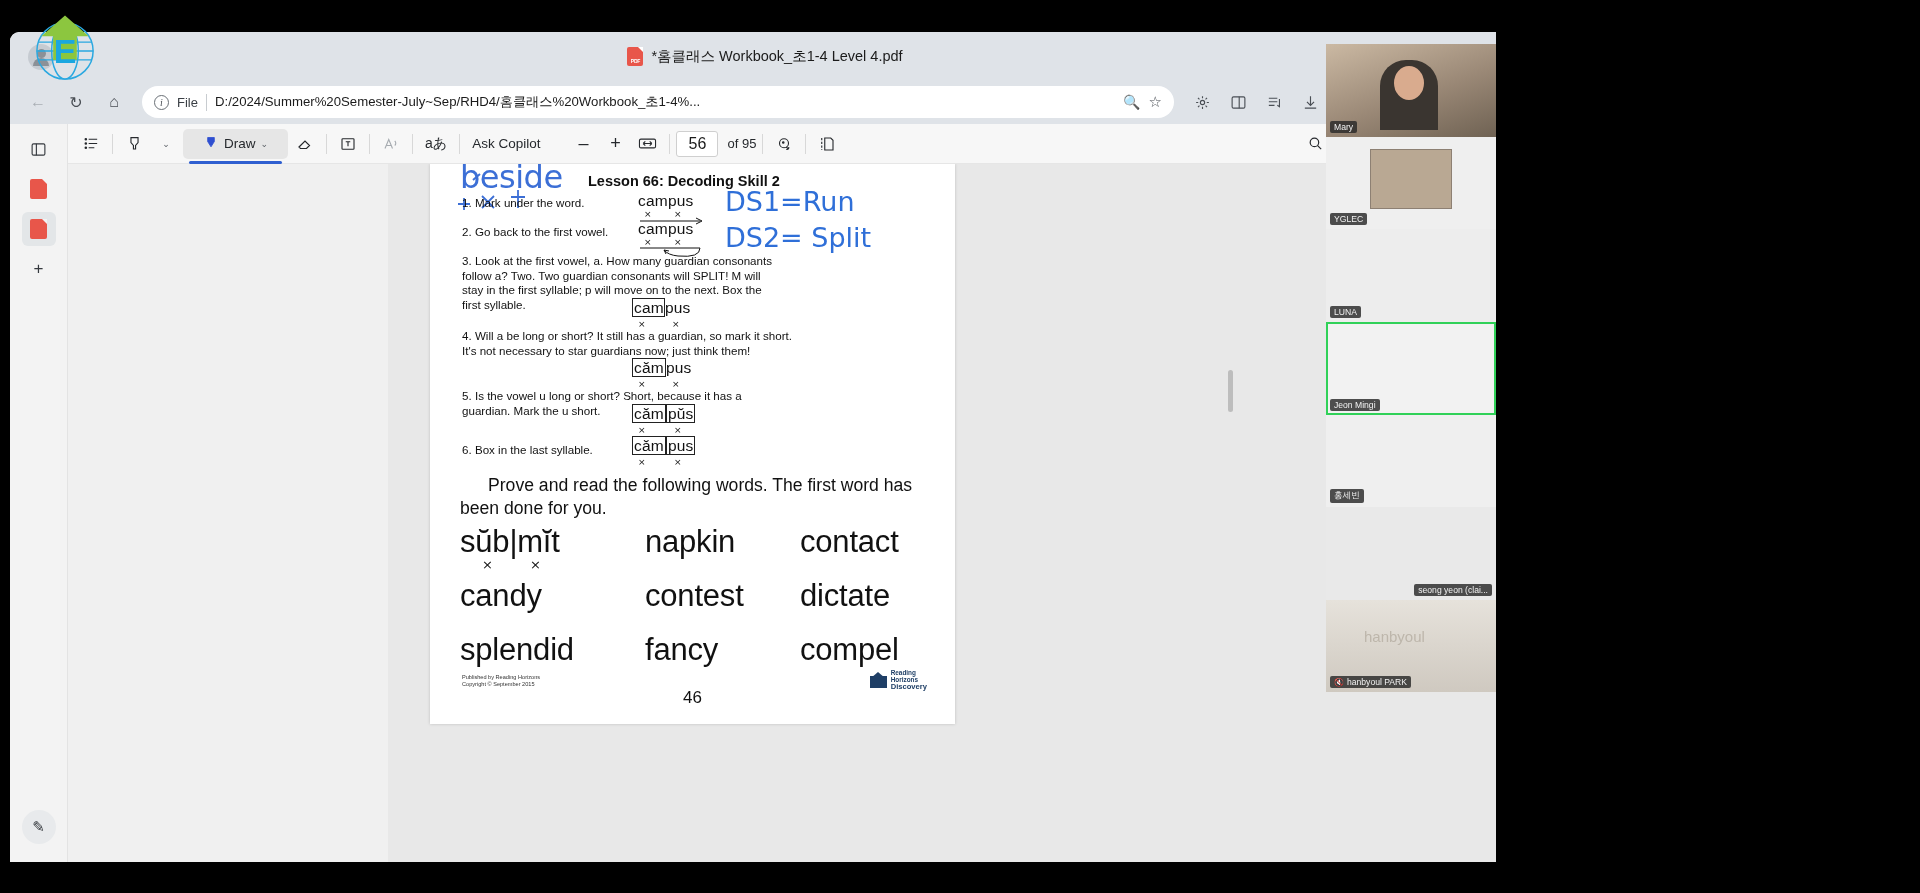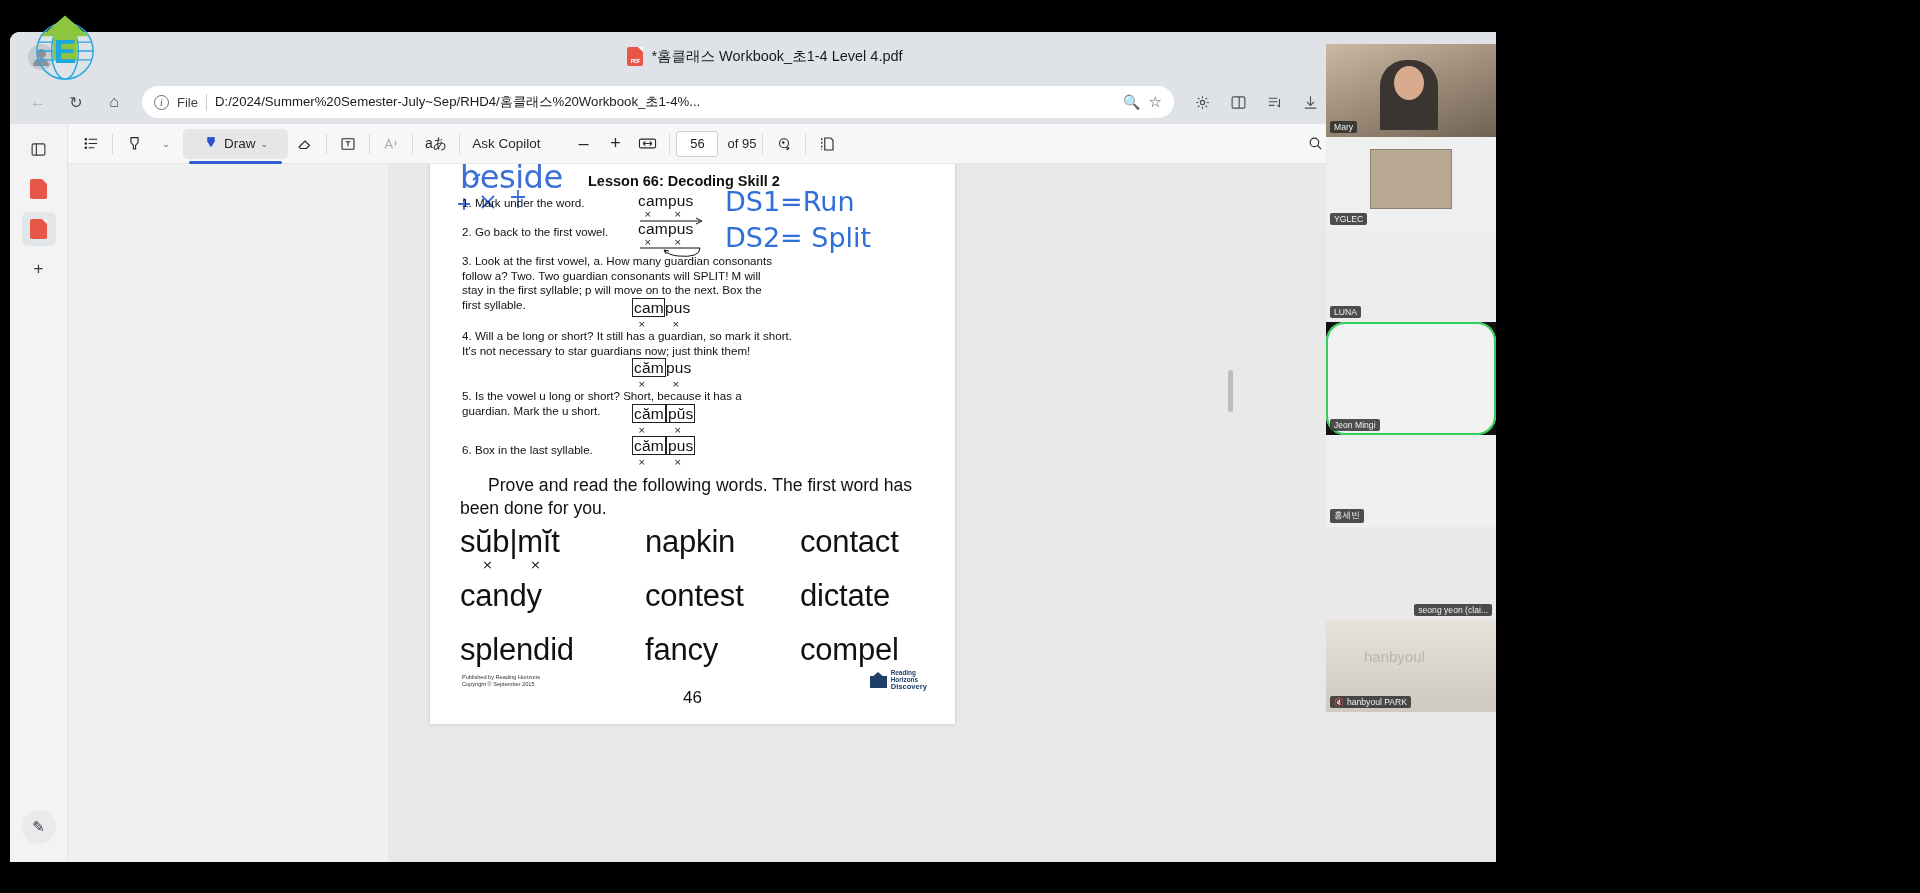--- a/index.html
+++ b/index.html
@@ -89,21 +89,21 @@
   .tb { height:30px; min-width:30px; padding:0 6px; border-radius:5px;
         display:flex; align-items:center; justify-content:center; gap:5px;
         font-size:13.5px; color:#26292d; }
   .tb.dim { color:#a6abb0; }
   .tb.active { background:#e6e6e6; position:relative; padding:0 20px; }
   .tb.active:after { content:""; position:absolute; left:6px; right:6px; bottom:-5px;
                      height:2.5px; background:#2f5fd0; border-radius:2px; }
   .tbsep { width:1px; height:20px; background:#d8d8d8; margin:0 4px; }
   .caret { font-size:9px; color:#5a5f65; }
   #pageinput { width:42px; height:26px; background:#fff; border:1px solid #cfcfcf;
-               border-radius:3px; font-size:13px; color:#1b1b1b; 
+               border-radius:3px; font-size:16px; color:#1b1b1b; 
                display:flex; align-items:center; justify-content:center; }
   #pageof { font-size:13px; color:#26292d; margin-left:7px; }
   #tbright { margin-left:auto; display:flex; align-items:center; gap:2px; }
 
   
   #viewer { flex:1; background:#e8e8e8; position:relative; overflow:hidden;
             display:flex; justify-content:center; }
   #sidepanel { position:absolute; left:0; top:0; bottom:0; width:320px; background:#f0f0f0; }
   #page { position:absolute; left:362px; top:0; width:525px; height:560px;
           background:#fff; box-shadow:0 0 3px rgba(0,0,0,.18); overflow:hidden;
@@ -565,21 +565,21 @@
       <div style="position:absolute;left:68px;top:22px;width:30px;height:34px;border-radius:50%;background:#d9ab8e;"></div>
       <div class="label">Mary</div>
     </div>
     <div class="tile" style="height:92px;background:#efefef;">
       <div class="innerframe"></div>
       <div class="label">YGLEC</div>
     </div>
     <div class="tile" style="height:93px;background:#ededed;">
       <div class="label">LUNA</div>
     </div>
-    <div class="tile active" style="height:113px;background:#f2f2f2;border-radius:19px;">
+    <div class="tile active" style="height:93px;background:#f2f2f2;">
       <div class="label">Jeon Mingi</div>
     </div>
     <div class="tile" style="height:92px;background:#efefef;">
       <div class="label">홍세빈</div>
     </div>
     <div class="tile" style="height:93px;background:#e9e9e9;">
       <div class="label" style="left:auto;right:4px;margin-left:26px;">seong yeon (clai...</div>
     </div>
     <div class="tile" style="height:92px;background:#d9d4cd;">
       <div style="position:absolute;inset:0;background:linear-gradient(180deg,#e6e2db 0%,#cfc9c0 100%);"></div>

